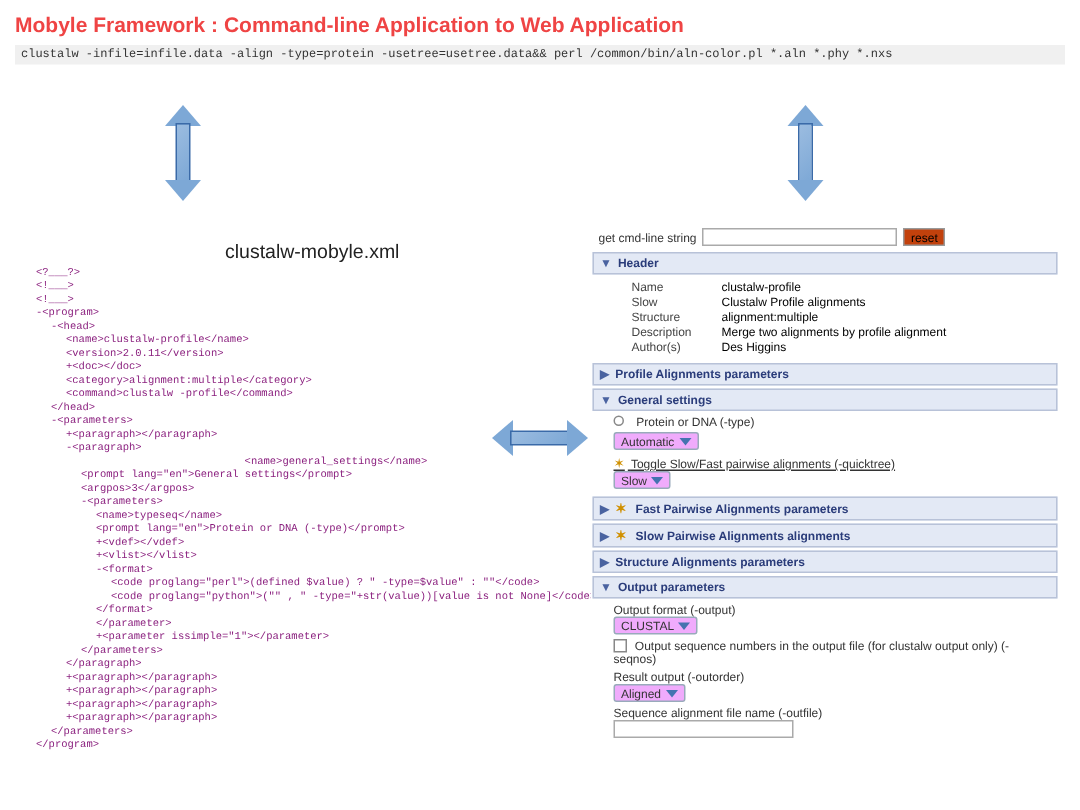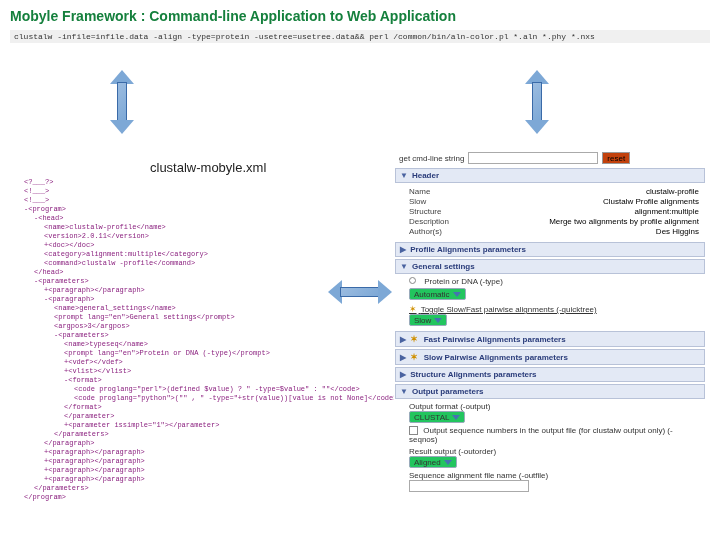--- a/index.html
+++ b/index.html
@@ -5,21 +5,21 @@
   * { box-sizing: border-box; margin: 0; padding: 0; }
   body {
     width: 720px; height: 540px;
     font-family: Arial, sans-serif;
     font-size: 8px;
     background: #fff;
     color: #333;
     position: relative;
     overflow: hidden;
   }
-  .title { font-size: 14px; font-weight: bold; padding: 8px 10px 4px 10px; color: #15803d; }
+  .title { font-size: 14px; font-weight: bold; padding: 8px 10px 4px 10px; color: #ef4444; }
   .cmdbar {
     margin: 2px 10px 0 10px;
     padding: 2px 4px;
     background: #f0f0f0;
     font-family: "Courier New", monospace;
     font-size: 8px;
     color: #333;
     white-space: nowrap;
   }
   .arrow {
@@ -82,29 +82,29 @@
   .form button.reset {
     background: #c2410c; border: 1px solid #999; font-size: 8px; padding: 0 4px; height: 12px;
   }
   .secthdr {
     background: #e3e9f5; border: 1px solid #b8c2d8;
     padding: 2px 4px; color: #2a3c7a; font-weight: bold;
     display: flex; align-items: center; gap: 4px; margin-top: 2px;
   }
   .tri { font-size: 8px; color: #4a63a0; }
   .secbody { padding: 3px 6px 3px 14px; }
-  .kv { display: flex; gap: 4px; margin: 1px 0; justify-content: space-between; }
+  .kv { display: flex; gap: 4px; margin: 1px 12px; }
   .kv .k { width: 56px; color: #444; }
   .kv .v { color: #000; }
   .radio { display:inline-flex; align-items:center; gap:2px; margin-right:6px; }
   .radio .dot { width:7px; height:7px; border:1px solid #888; border-radius:50%; display:inline-block; position:relative; }
   .chk { width:9px; height:9px; border:1px solid #888; display:inline-block; vertical-align:middle; margin-right:3px; }
   .select {
     display:inline-flex; align-items:center; gap:3px;
-    border:1px solid #9ab; background:#22c55e; padding:1px 4px; border-radius:2px;
+    border:1px solid #9ab; background:#f0abfc; padding:1px 4px; border-radius:2px;
     height:12px;
   }
   .select .ddicon { width:0;height:0;border-left:4px solid transparent;border-right:4px solid transparent;border-top:5px solid #4573b0; }
   .gear { color:#d09000; font-size:9px; margin-right:2px; }
 </style>
 </head>
 <body>
 
 <div class="title">Mobyle Framework : Command-line Application to Web Application</div>
 <div class="cmdbar">clustalw -infile=infile.data -align -type=protein -usetree=usetree.data&amp;&amp; perl /common/bin/aln-color.pl *.aln *.phy *.nxs</div>
@@ -130,21 +130,21 @@
     <div class="line" style="padding-left: 10px;"><span class="tag">-&lt;head&gt;</span></div>
     <div class="line" style="padding-left: 20px;"><span class="tag">&lt;name&gt;clustalw-profile&lt;/name&gt;</span></div>
     <div class="line" style="padding-left: 20px;"><span class="tag">&lt;version&gt;2.0.11&lt;/version&gt;</span></div>
     <div class="line" style="padding-left: 20px;"><span class="tag">+&lt;doc&gt;&lt;/doc&gt;</span></div>
     <div class="line" style="padding-left: 20px;"><span class="tag">&lt;category&gt;alignment:multiple&lt;/category&gt;</span></div>
     <div class="line" style="padding-left: 20px;"><span class="tag">&lt;command&gt;clustalw -profile&lt;/command&gt;</span></div>
     <div class="line" style="padding-left: 10px;"><span class="tag">&lt;/head&gt;</span></div>
     <div class="line" style="padding-left: 10px;"><span class="tag">-&lt;parameters&gt;</span></div>
     <div class="line" style="padding-left: 20px;"><span class="tag">+&lt;paragraph&gt;&lt;/paragraph&gt;</span></div>
     <div class="line" style="padding-left: 20px;"><span class="tag">-&lt;paragraph&gt;</span></div>
-    <div class="line" style="padding-left: 30px;"><span class="tag">&lt;name&gt;general_settings&lt;/name&gt;</span></div>
+    <div class="line" style="padding-left: 30px; text-align: center;"><span class="tag">&lt;name&gt;general_settings&lt;/name&gt;</span></div>
     <div class="line" style="padding-left: 30px;"><span class="tag">&lt;prompt lang="en"&gt;General settings&lt;/prompt&gt;</span></div>
     <div class="line" style="padding-left: 30px;"><span class="tag">&lt;argpos&gt;3&lt;/argpos&gt;</span></div>
     <div class="line" style="padding-left: 30px;"><span class="tag">-&lt;parameters&gt;</span></div>
     <div class="line" style="padding-left: 40px;"><span class="tag">&lt;name&gt;typeseq&lt;/name&gt;</span></div>
     <div class="line" style="padding-left: 40px;"><span class="tag">&lt;prompt lang="en"&gt;Protein or DNA (-type)&lt;/prompt&gt;</span></div>
     <div class="line" style="padding-left: 40px;"><span class="tag">+&lt;vdef&gt;&lt;/vdef&gt;</span></div>
     <div class="line" style="padding-left: 40px;"><span class="tag">+&lt;vlist&gt;&lt;/vlist&gt;</span></div>
     <div class="line" style="padding-left: 40px;"><span class="tag">-&lt;format&gt;</span></div>
     <div class="line" style="padding-left: 50px;"><span class="tag">&lt;code proglang="perl"&gt;(defined $value) ? " -type=$value" : ""&lt;/code&gt;</span></div>
     <div class="line" style="padding-left: 50px;"><span class="tag">&lt;code proglang="python"&gt;("" , " -type="+str(value))[value is not None]&lt;/code&gt;</span></div>
@@ -232,21 +232,21 @@
   </div>
 
   <div class="secthdr">
     <span class="tri">▶</span>
     <span class="gear">✶</span>
     <span>Fast Pairwise Alignments parameters</span>
   </div>
   <div class="secthdr">
     <span class="tri">▶</span>
     <span class="gear">✶</span>
-    <span>Slow Pairwise Alignments parameters</span>
+    <span>Slow Pairwise Alignments alignments</span>
   </div>
   <div class="secthdr">
     <span class="tri">▶</span>
     <span>Structure Alignments parameters</span>
   </div>
 
   <div class="secthdr">
     <span class="tri">▼</span>
     <span>Output parameters</span>
   </div>

